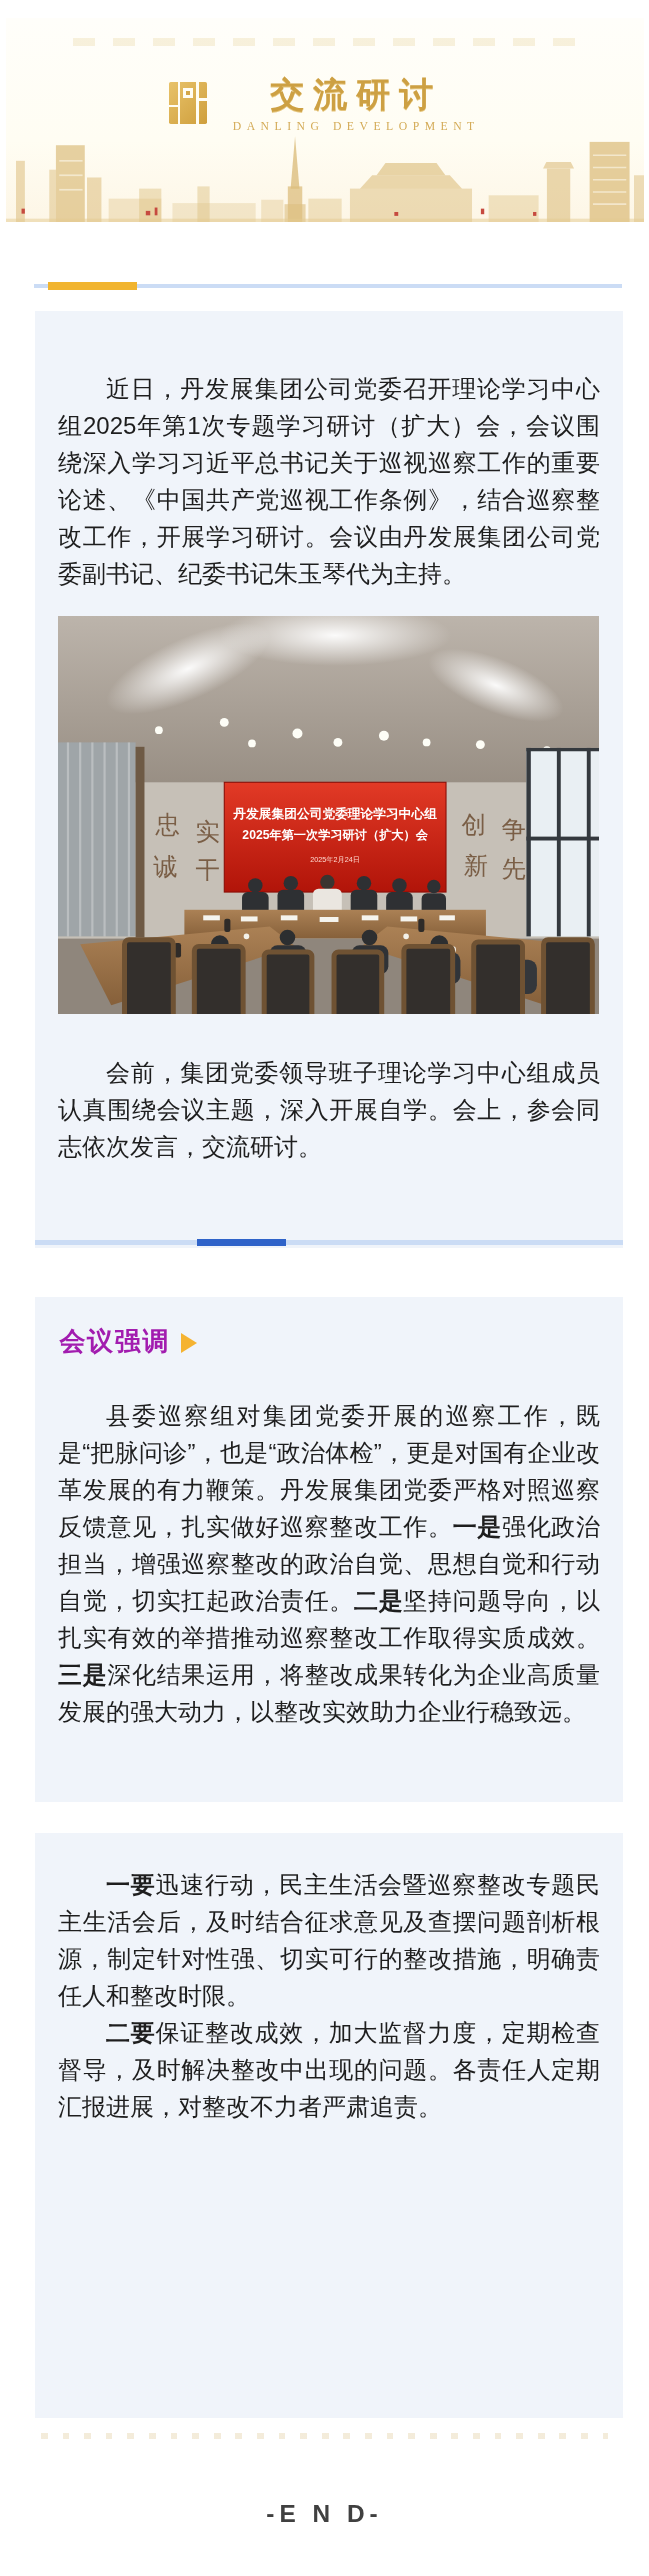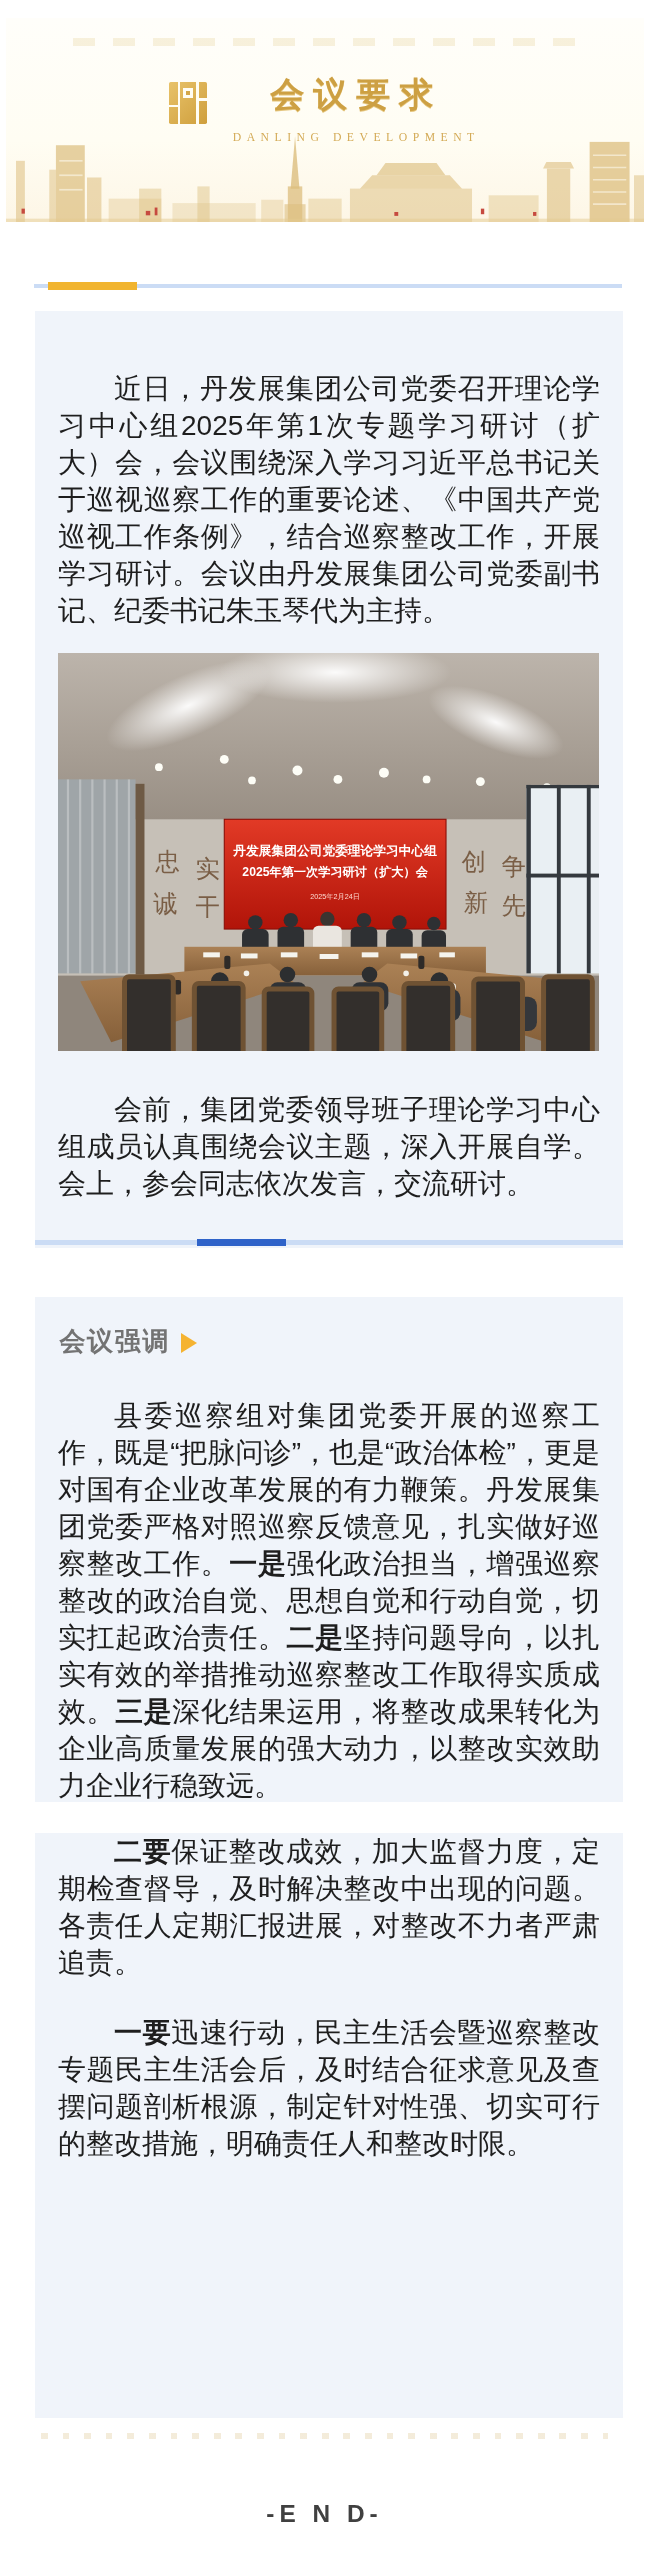--- a/index.html
+++ b/index.html
@@ -32,47 +32,47 @@
   .logo-mark .slit-h2{position:absolute;right:0;width:8.3px;height:2.8px;background:#fffdf4;}
   .logo-mark .hole{position:absolute;left:14px;top:6.7px;width:10px;height:10px;background:#fffdf4;}
   .logo-mark .hole-inner{position:absolute;left:16.6px;top:9.4px;width:4.4px;height:4.4px;background:#d4a74a;}
   .brand-col{display:flex;flex-direction:column;align-items:center;}
   .brand-cn{
     font-family:"Liberation Serif",serif;font-weight:bold;
     font-size:34px;line-height:34px;letter-spacing:9px;color:#cda043;
     text-shadow:0 0.6px 0 #e5c67f;
   }
   .brand-en{
-    margin-top:19px;font-family:"Liberation Serif",serif;
+    margin-top:8px;font-family:"Liberation Serif",serif;
     font-size:11.7px;letter-spacing:5.5px;color:#d4ab57;
   }
   .skyline{position:absolute;left:0;bottom:0;width:638px;height:89px;display:block;}
   
   .divider-top{position:absolute;top:284px;left:34px;width:588px;height:4.4px;background:#cbdcf5;}
   .divider-top .accent{position:absolute;left:14px;top:-1.7px;width:89px;height:7.2px;background:#f1b42f;}
   
   .panel{position:absolute;left:35px;width:588px;background:#f0f4fa;}
   #panel-intro{top:311px;height:937px;}
   #panel-emphasis{top:1297px;height:505px;}
   #panel-require{top:1833px;height:585px;}
   .para{
-    margin:0;padding:0 23px;font-size:28px;line-height:37px;
+    margin:0;padding:0 23px;font-size:24px;line-height:37px;
     text-align:justify;text-indent:2em;color:#1e1e1e;
   }
   .para .lead{font-weight:bold;}
   #para-intro-1{padding-top:59px;}
   #para-intro-2{margin-top:40px;}
   .photo-frame{
     margin:24.4px 23px 0 23px;width:541px;height:398px;overflow:hidden;background:#9b938a;
   }
   .photo-frame svg{display:block;width:541px;height:398px;}
   .section-divider{position:absolute;left:0;bottom:3.3px;width:100%;height:4.4px;background:#cbdcf5;}
   .section-divider .seg{position:absolute;left:162px;top:-1.7px;width:89px;height:7.2px;background:#2f63c9;}
   .heading-row{display:flex;align-items:center;gap:11px;padding:30px 24.4px 0 24.4px;height:29px;}
-  .section-heading{font-size:26px;line-height:29px;font-weight:bold;color:#737373;letter-spacing:1.7px;}
+  .section-heading{font-size:26px;line-height:29px;font-weight:bold;color:#a21caf;letter-spacing:1.7px;}
   .arrow-tri{width:0;height:0;border-left:16.6px solid #f5b331;border-top:10.5px solid rgba(0,0,0,0);border-bottom:10.5px solid rgba(0,0,0,0);margin-top:3.3px;}
   #para-emphasis{margin-top:41px;}
   #para-req-1{margin-top:33px;}
   
   .dotted-separator{
     position:absolute;top:2433px;left:41px;width:567px;height:5.5px;
     background:repeating-linear-gradient(90deg,#ecdfc2 0 6.7px,rgba(0,0,0,0) 6.7px 21.6px);
     opacity:.6;
   }
   .end-marker{
@@ -88,21 +88,21 @@
   <div class="brand-row">
     <div class="logo-mark">
       <div class="slit-v" style="left:8.3px;"></div>
       <div class="slit-v" style="right:8.3px;"></div>
       <div class="slit-h" style="top:23px;"></div>
       <div class="slit-h2" style="top:16.6px;"></div>
       <div class="hole"></div>
       <div class="hole-inner"></div>
     </div>
     <div class="brand-col">
-      <div class="brand-cn">会议要求</div>
+      <div class="brand-cn">交流研讨</div>
       <div class="brand-en">DANLING DEVELOPMENT</div>
     </div>
   </div>
   <svg class="skyline" viewBox="0 0 1150 160" preserveAspectRatio="none">
     <g fill="#dcbe7e">
       <rect x="18" y="50" width="16" height="110" opacity="0.55"></rect>
       <rect x="90" y="22" width="52" height="138" opacity="0.7"></rect>
       <rect x="78" y="66" width="12" height="94" opacity="0.5"></rect>
       <rect x="146" y="80" width="26" height="80" opacity="0.55"></rect>
       <rect x="185" y="118" width="95" height="42" opacity="0.35"></rect>
@@ -310,19 +310,19 @@
 
 <div class="panel" id="panel-emphasis">
   <div class="heading-row">
     <span class="section-heading">会议强调</span>
     <span class="arrow-tri"></span>
   </div>
   <p class="para" id="para-emphasis"><span>县委巡察组对集团党委开展的巡察工作，既是“把脉问诊”，也是“政治体检”，更是对国有企业改革发展的有力鞭策。丹发展集团党委严格对照巡察反馈意见，扎实做好巡察整改工作。</span><span class="lead">一是</span><span>强化政治担当，增强巡察整改的政治自觉、思想自觉和行动自觉，切实扛起政治责任。</span><span class="lead">二是</span><span>坚持问题导向，以扎实有效的举措推动巡察整改工作取得实质成效。</span><span class="lead">三是</span><span>深化结果运用，将整改成果转化为企业高质量发展的强大动力，以整改实效助力企业行稳致远。</span></p>
 </div>
 
 <div class="panel" id="panel-require">
+  <p class="para" id="para-req-1"><span class="lead">一要</span><span>迅速行动，民主生活会暨巡察整改专题民主生活会后，及时结合征求意见及查摆问题剖析根源，制定针对性强、切实可行的整改措施，明确责任人和整改时限。</span></p>
   <p class="para"><span class="lead">二要</span><span>保证整改成效，加大监督力度，定期检查督导，及时解决整改中出现的问题。各责任人定期汇报进展，对整改不力者严肃追责。</span></p>
-  <p class="para" id="para-req-1"><span class="lead">一要</span><span>迅速行动，民主生活会暨巡察整改专题民主生活会后，及时结合征求意见及查摆问题剖析根源，制定针对性强、切实可行的整改措施，明确责任人和整改时限。</span></p>
 </div>
 
 <div class="dotted-separator"></div>
 <div class="end-marker">-E N D-</div>
 
 
 </body></html>

